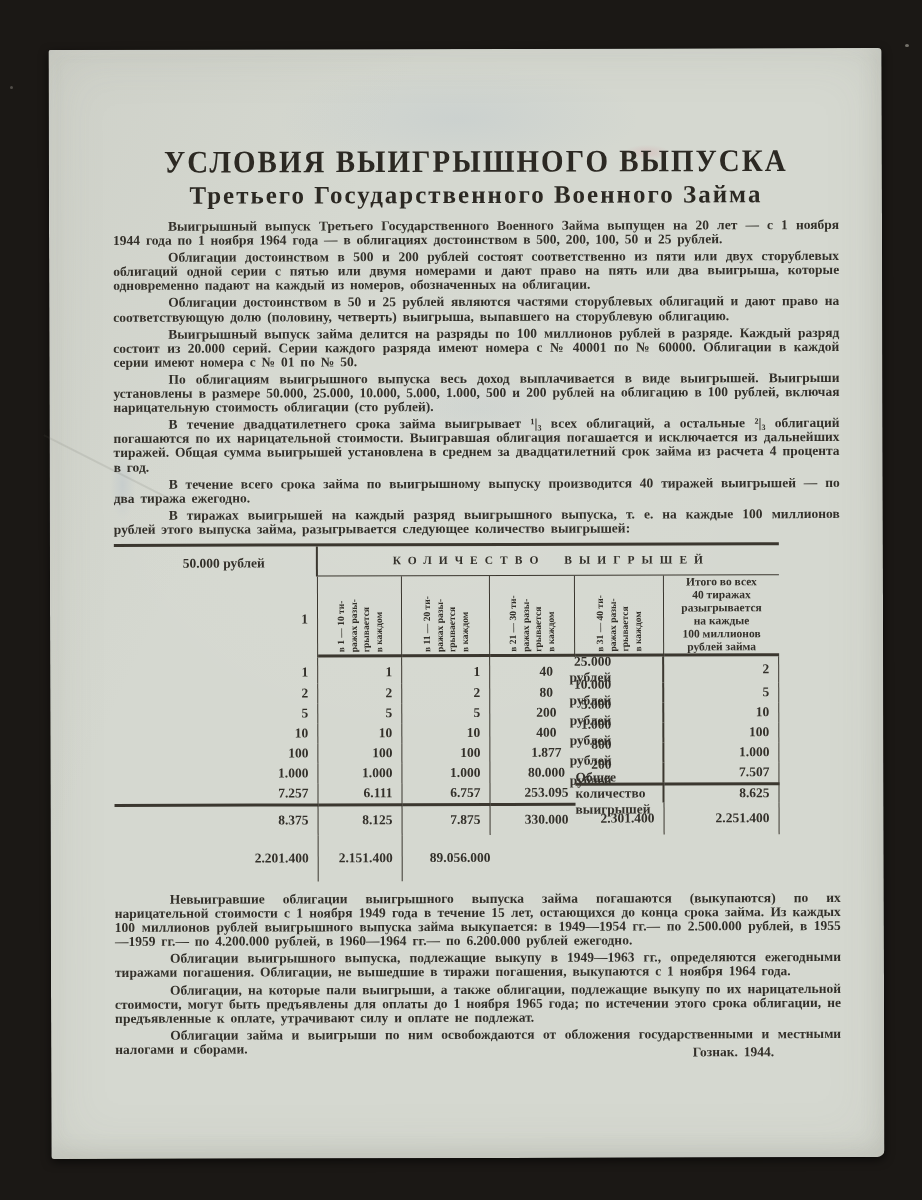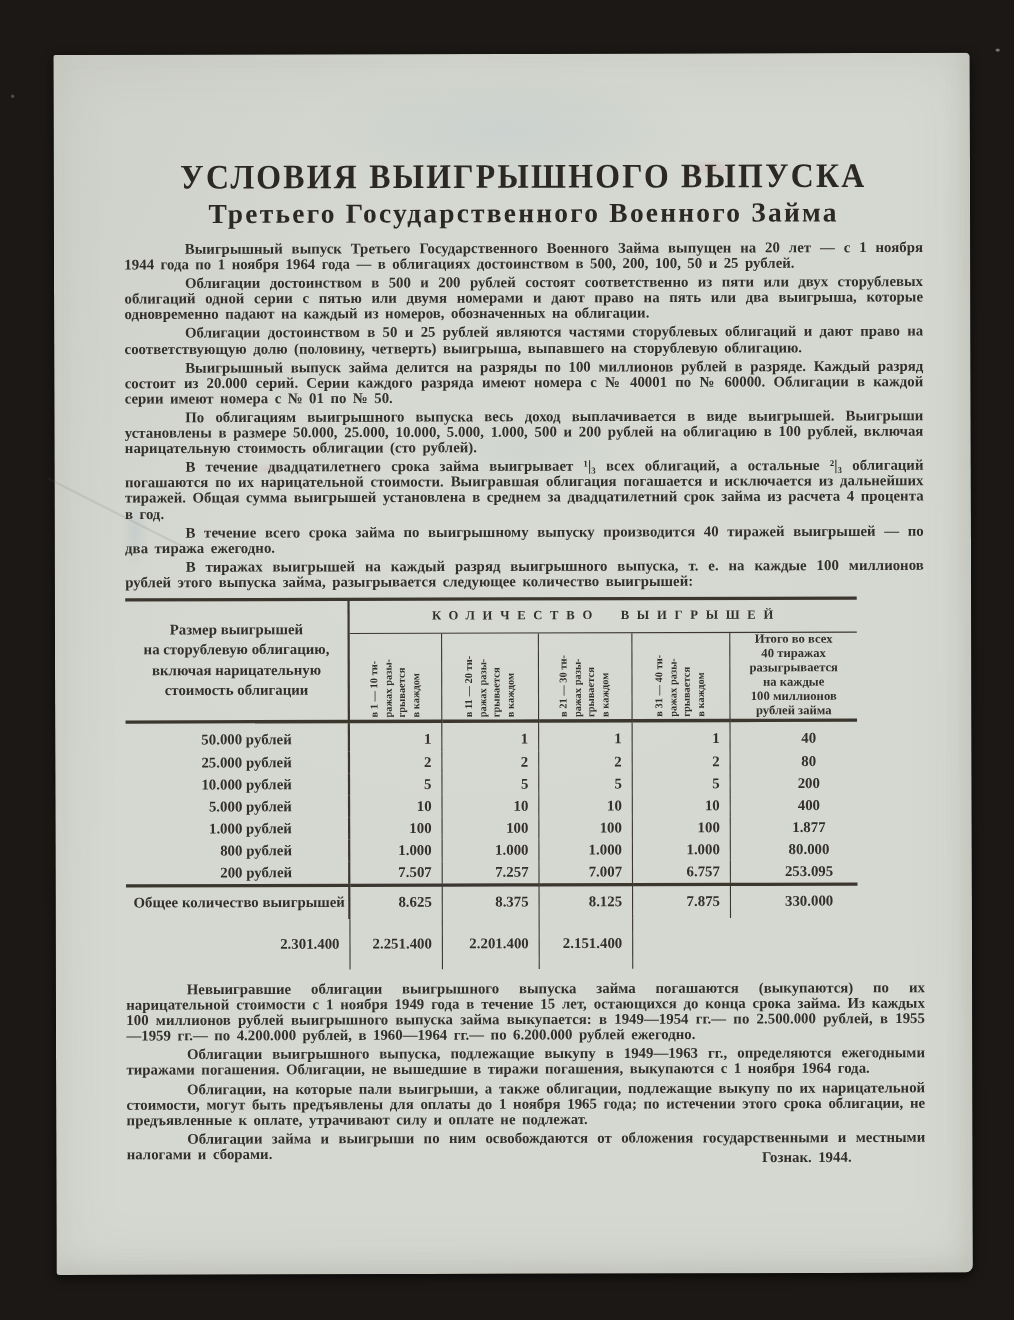--- a/index.html
+++ b/index.html
@@ -115,24 +115,20 @@
     <p class="body">Выигрышный выпуск Третьего Государственного Военного Займа выпущен на 20 лет — с 1 ноября 1944 года по 1 ноября 1964 года — в облигациях достоинством в 500, 200, 100, 50 и 25 рублей.</p>
     <p class="body">Облигации достоинством в 500 и 200 рублей состоят соответственно из пяти или двух сторублевых облигаций одной серии с пятью или двумя номерами и дают право на пять или два выигрыша, которые одновременно падают на каждый из номеров, обозначенных на облигации.</p>
     <p class="body">Облигации достоинством в 50 и 25 рублей являются частями сторублевых облигаций и дают право на соответствующую долю (половину, четверть) выигрыша, выпавшего на сторублевую облигацию.</p>
     <p class="body">Выигрышный выпуск займа делится на разряды по 100 миллионов рублей в разряде. Каждый разряд состоит из 20.000 серий. Серии каждого разряда имеют номера с № 40001 по № 60000. Облигации в каждой серии имеют номера с № 01 по № 50.</p>
     <p class="body">По облигациям выигрышного выпуска весь доход выплачивается в виде выигрышей. Выигрыши установлены в размере 50.000, 25.000, 10.000, 5.000, 1.000, 500 и 200 рублей на облигацию в 100 рублей, включая нарицательную стоимость облигации (сто рублей).</p>
     <p class="body">В течение двадцатилетнего срока займа выигрывает ¹|₃ всех облигаций, а остальные ²|₃ облигаций погашаются по их нарицательной стоимости. Выигравшая облигация погашается и исключается из дальнейших тиражей. Общая сумма выигрышей установлена в среднем за двадцатилетний срок займа из расчета 4 процента в год.</p>
     <p class="body">В течение всего срока займа по выигрышному выпуску производится 40 тиражей выигрышей — по два тиража ежегодно.</p>
     <p class="body">В тиражах выигрышей на каждый разряд выигрышного выпуска, т. е. на каждые 100 миллионов рублей этого выпуска займа, разыгрывается следующее количество выигрышей:</p>
 
     <div class="ptable">
-      <div class="tc h-left">Размер выигрышей
-на сторублевую облигацию,
-включая нарицательную
-стоимость облигации</div>
       <div class="tc h-group">КОЛИЧЕСТВО ВЫИГРЫШЕЙ</div>
       <div class="tc h-rot pos-c2">
           <span class="rotbox">в 1 — 10 ти-
 ражах разы-
 грывается
 в каждом</span>
         </div>
       <div class="tc h-rot pos-c3">
           <span class="rotbox">в 11 — 20 ти-
 ражах разы-
@@ -196,35 +192,36 @@
       <div class="tc r-lbl">800 рублей</div>
       <div class="tc r-num">1.000</div>
       <div class="tc r-num">1.000</div>
       <div class="tc r-num">1.000</div>
       <div class="tc r-num">1.000</div>
       <div class="tc r-tot">80.000</div>
 
       <div class="tc r-lbl">200 рублей</div>
       <div class="tc r-num">7.507</div>
       <div class="tc r-num">7.257</div>
-      <div class="tc r-num">7.007</div>
+      <div class="tc r-num">6.111</div>
       <div class="tc r-num">6.757</div>
       <div class="tc r-tot">253.095</div>
 
       <div class="tc s-lbl1 st">Общее количество выигрышей</div>
       <div class="tc r-num st">8.625</div>
       <div class="tc r-num st">8.375</div>
       <div class="tc r-num st">8.125</div>
       <div class="tc r-num st">7.875</div>
       <div class="tc r-tot st">330.000</div>
 
       <div class="tc r-num">2.301.400</div>
       <div class="tc r-num">2.251.400</div>
       <div class="tc r-num">2.201.400</div>
       <div class="tc r-num">2.151.400</div>
+      <div class="tc r-tot">89.056.000</div>
     </div>
 
     <p class="body">Невыигравшие облигации выигрышного выпуска займа погашаются (выкупаются) по их нарицательной стоимости с 1 ноября 1949 года в течение 15 лет, остающихся до конца срока займа. Из каждых 100 миллионов рублей выигрышного выпуска займа выкупается: в 1949—1954 гг.— по 2.500.000 рублей, в 1955—1959 гг.— по 4.200.000 рублей, в 1960—1964 гг.— по 6.200.000 рублей ежегодно.</p>
     <p class="body">Облигации выигрышного выпуска, подлежащие выкупу в 1949—1963 гг., определяются ежегодными тиражами погашения. Облигации, не вышедшие в тиражи погашения, выкупаются с 1 ноября 1964 года.</p>
     <p class="body">Облигации, на которые пали выигрыши, а также облигации, подлежащие выкупу по их нарицательной стоимости, могут быть предъявлены для оплаты до 1 ноября 1965 года; по истечении этого срока облигации, не предъявленные к оплате, утрачивают силу и оплате не подлежат.</p>
     <p class="body last">
       <span>Облигации займа и выигрыши по ним освобождаются от обложения государственными и местными налогами и сборами.</span>
       <span class="imprint">Гознак. 1944.</span>
     </p>
 

